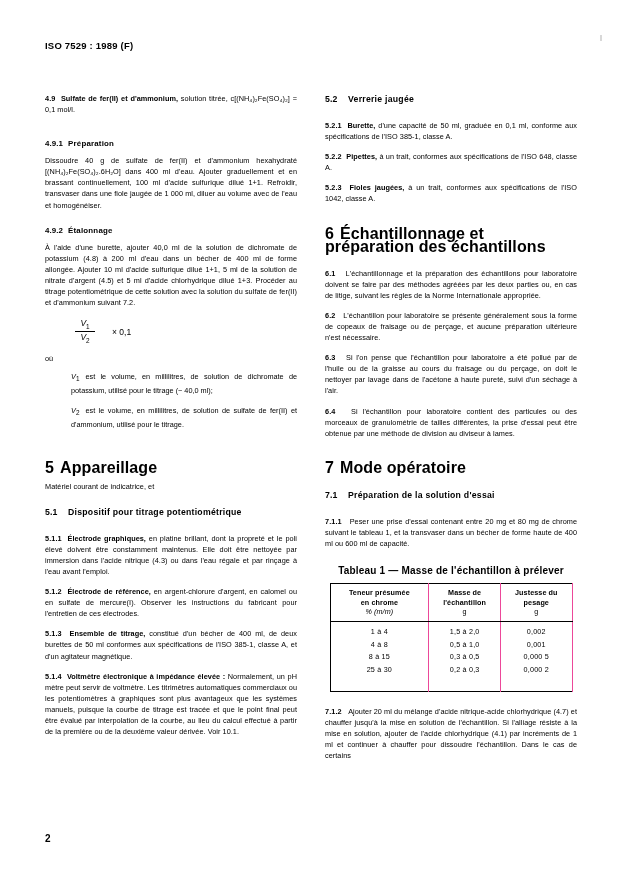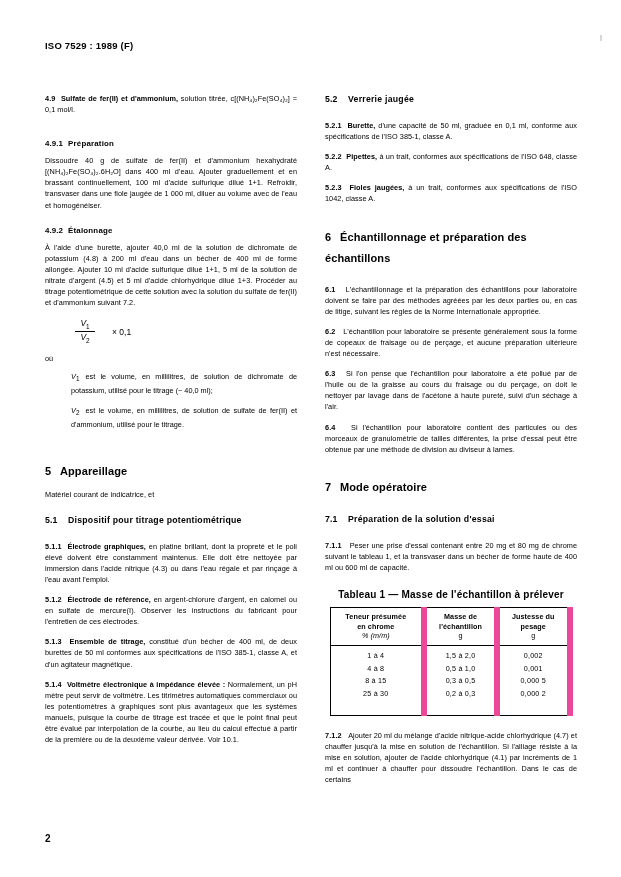--- a/index.html
+++ b/index.html
@@ -78,23 +78,23 @@
     font-size: 7.9px;
     font-weight: bold;
     line-height: 11px;
     letter-spacing: 0.2px;
   }
   h4.sub .num { margin-right: 5px; }
 
   
   h2.sec {
     margin: 0 0 7px 0;
-    font-size: 11px;
-    font-weight: bold;
-    line-height: 21px;
+    font-size: 16px;
+    font-weight: bold;
+    line-height: 13px;
     letter-spacing: 0.1px;
   }
   h2.sec .num { display: inline-block; min-width: 15px; }
 
   
   h3.secsub {
     margin: 0 0 7px 0;
     font-size: 8.7px;
     font-weight: bold;
     line-height: 12px;
@@ -161,21 +161,21 @@
   table.t1 {
     border-collapse: collapse;
     width: 243px;
     margin: 0 auto;
     font-size: 7.2px;
     border: 1px solid #000;
   }
   table.t1 th,
   table.t1 td {
     border-left: 1px solid #000;
-    border-right: 6px solid #ec4899;
+    border-right: 1px solid #ec4899;
     text-align: center;
     padding: 0;
   }
   table.t1 thead th {
     border-bottom: 1.3px solid #000;
     padding: 4px 2px 4px 2px;
     font-weight: bold;
     line-height: 9.6px;
     letter-spacing: 0.1px;
   }

